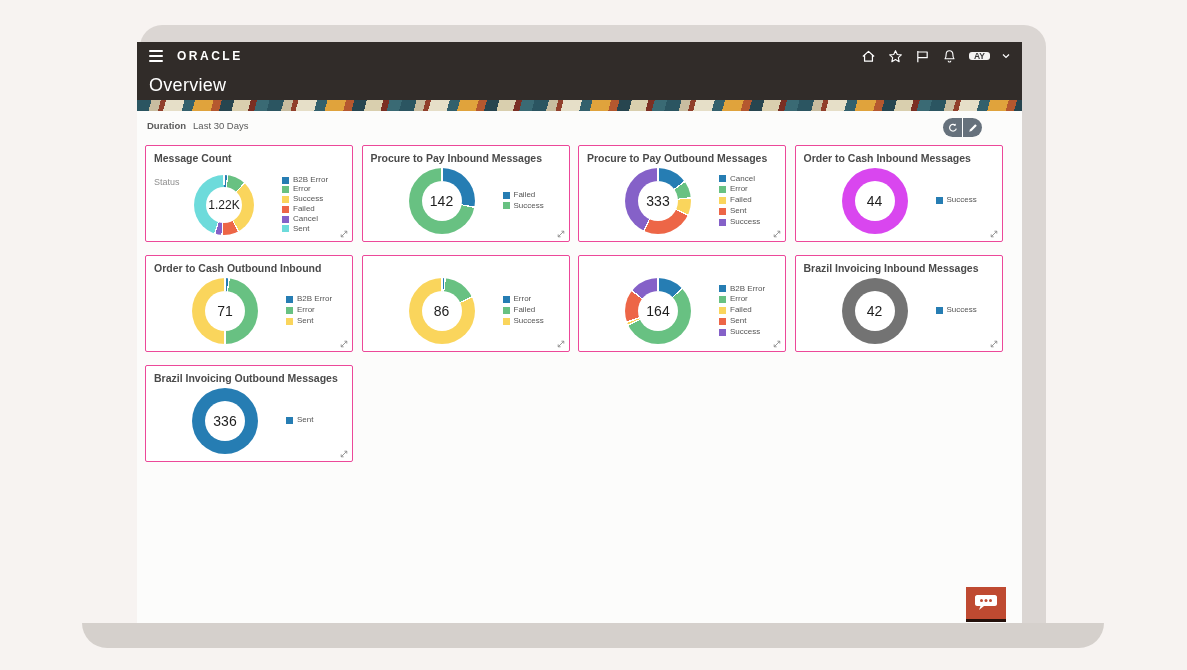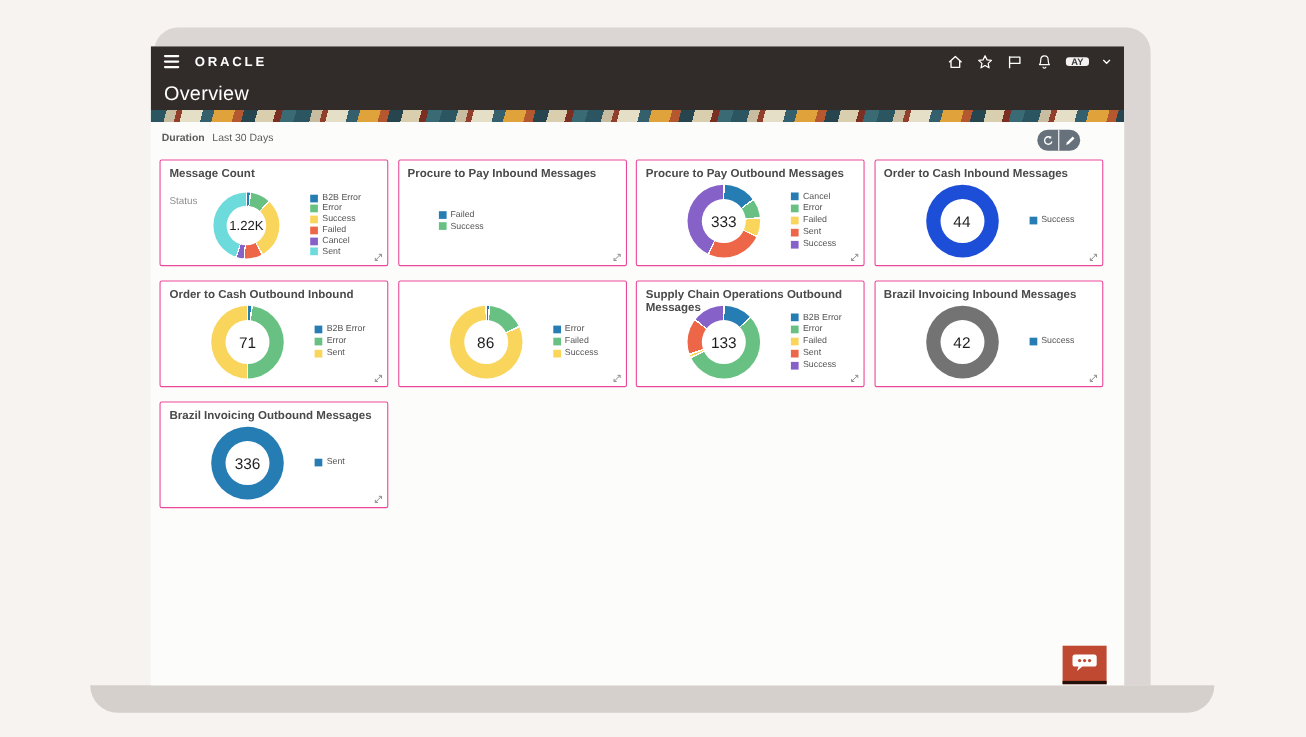--- a/index.html
+++ b/index.html
@@ -174,20 +174,25 @@
           </div>
           <span class="expand">
             <svg viewBox="0 0 10 10">
               <path d="M1.5 8.5 L8.5 1.5 M5.5 1.5 H8.5 V4.5 M4.5 8.5 H1.5 V5.5" fill="none" stroke="#8a8a8a" stroke-width="1.1"></path>
             </svg>
           </span>
         </div>
         <div class="card">
           <div class="card-title">Procure to Pay Inbound Messages</div>
           <div class="card-body">
+            <div class="donut" style="background: conic-gradient(rgb(255, 255, 255) 0%, rgb(255, 255, 255) 0.4%, rgb(38, 125, 179) 0.4%, rgb(38, 125, 179) 27.6%, rgb(255, 255, 255) 27.6%, rgb(255, 255, 255) 28%, rgb(255, 255, 255) 28%, rgb(255, 255, 255) 28.4%, rgb(104, 193, 130) 28.4%, rgb(104, 193, 130) 99.6%, rgb(255, 255, 255) 99.6%, rgb(255, 255, 255) 100%);">
+              <div class="hole">
+                <span class="total">142</span>
+              </div>
+            </div>
             <div class="legend">
               <div class="li">
                 <span class="sw" style="background: rgb(38, 125, 179);"></span>
                 <span>Failed</span>
               </div>
               <div class="li">
                 <span class="sw" style="background: rgb(104, 193, 130);"></span>
                 <span>Success</span>
               </div>
             </div>
@@ -231,21 +236,21 @@
           </div>
           <span class="expand">
             <svg viewBox="0 0 10 10">
               <path d="M1.5 8.5 L8.5 1.5 M5.5 1.5 H8.5 V4.5 M4.5 8.5 H1.5 V5.5" fill="none" stroke="#8a8a8a" stroke-width="1.1"></path>
             </svg>
           </span>
         </div>
         <div class="card">
           <div class="card-title">Order to Cash Inbound Messages</div>
           <div class="card-body">
-            <div class="donut" style="background: #1d4ed8;">
+            <div class="donut" style="background: #d946ef;">
               <div class="hole">
                 <span class="total">44</span>
               </div>
             </div>
             <div class="legend">
               <div class="li">
                 <span class="sw" style="background: rgb(38, 125, 179);"></span>
                 <span>Success</span>
               </div>
             </div>
@@ -307,25 +312,24 @@
               </div>
             </div>
           </div>
           <span class="expand">
             <svg viewBox="0 0 10 10">
               <path d="M1.5 8.5 L8.5 1.5 M5.5 1.5 H8.5 V4.5 M4.5 8.5 H1.5 V5.5" fill="none" stroke="#8a8a8a" stroke-width="1.1"></path>
             </svg>
           </span>
         </div>
         <div class="card">
-          <div class="card-title">Supply Chain Operations Outbound Messages</div>
           <div class="card-body">
             <div class="donut" style="background: conic-gradient(rgb(255, 255, 255) 0%, rgb(255, 255, 255) 0.4%, rgb(38, 125, 179) 0.4%, rgb(38, 125, 179) 12.6%, rgb(255, 255, 255) 12.6%, rgb(255, 255, 255) 13%, rgb(255, 255, 255) 13%, rgb(255, 255, 255) 13.4%, rgb(104, 193, 130) 13.4%, rgb(104, 193, 130) 67.6%, rgb(255, 255, 255) 67.6%, rgb(255, 255, 255) 68%, rgb(255, 255, 255) 68%, rgb(255, 255, 255) 68.4%, rgb(250, 213, 92) 68.4%, rgb(250, 213, 92) 69.1%, rgb(255, 255, 255) 69.1%, rgb(255, 255, 255) 69.5%, rgb(255, 255, 255) 69.5%, rgb(255, 255, 255) 69.9%, rgb(237, 102, 71) 69.9%, rgb(237, 102, 71) 85.1%, rgb(255, 255, 255) 85.1%, rgb(255, 255, 255) 85.5%, rgb(255, 255, 255) 85.5%, rgb(255, 255, 255) 85.9%, rgb(133, 97, 200) 85.9%, rgb(133, 97, 200) 99.6%, rgb(255, 255, 255) 99.6%, rgb(255, 255, 255) 100%);">
               <div class="hole">
-                <span class="total">133</span>
+                <span class="total">164</span>
               </div>
             </div>
             <div class="legend">
               <div class="li">
                 <span class="sw" style="background: rgb(38, 125, 179);"></span>
                 <span>B2B Error</span>
               </div>
               <div class="li">
                 <span class="sw" style="background: rgb(104, 193, 130);"></span>
                 <span>Error</span>

